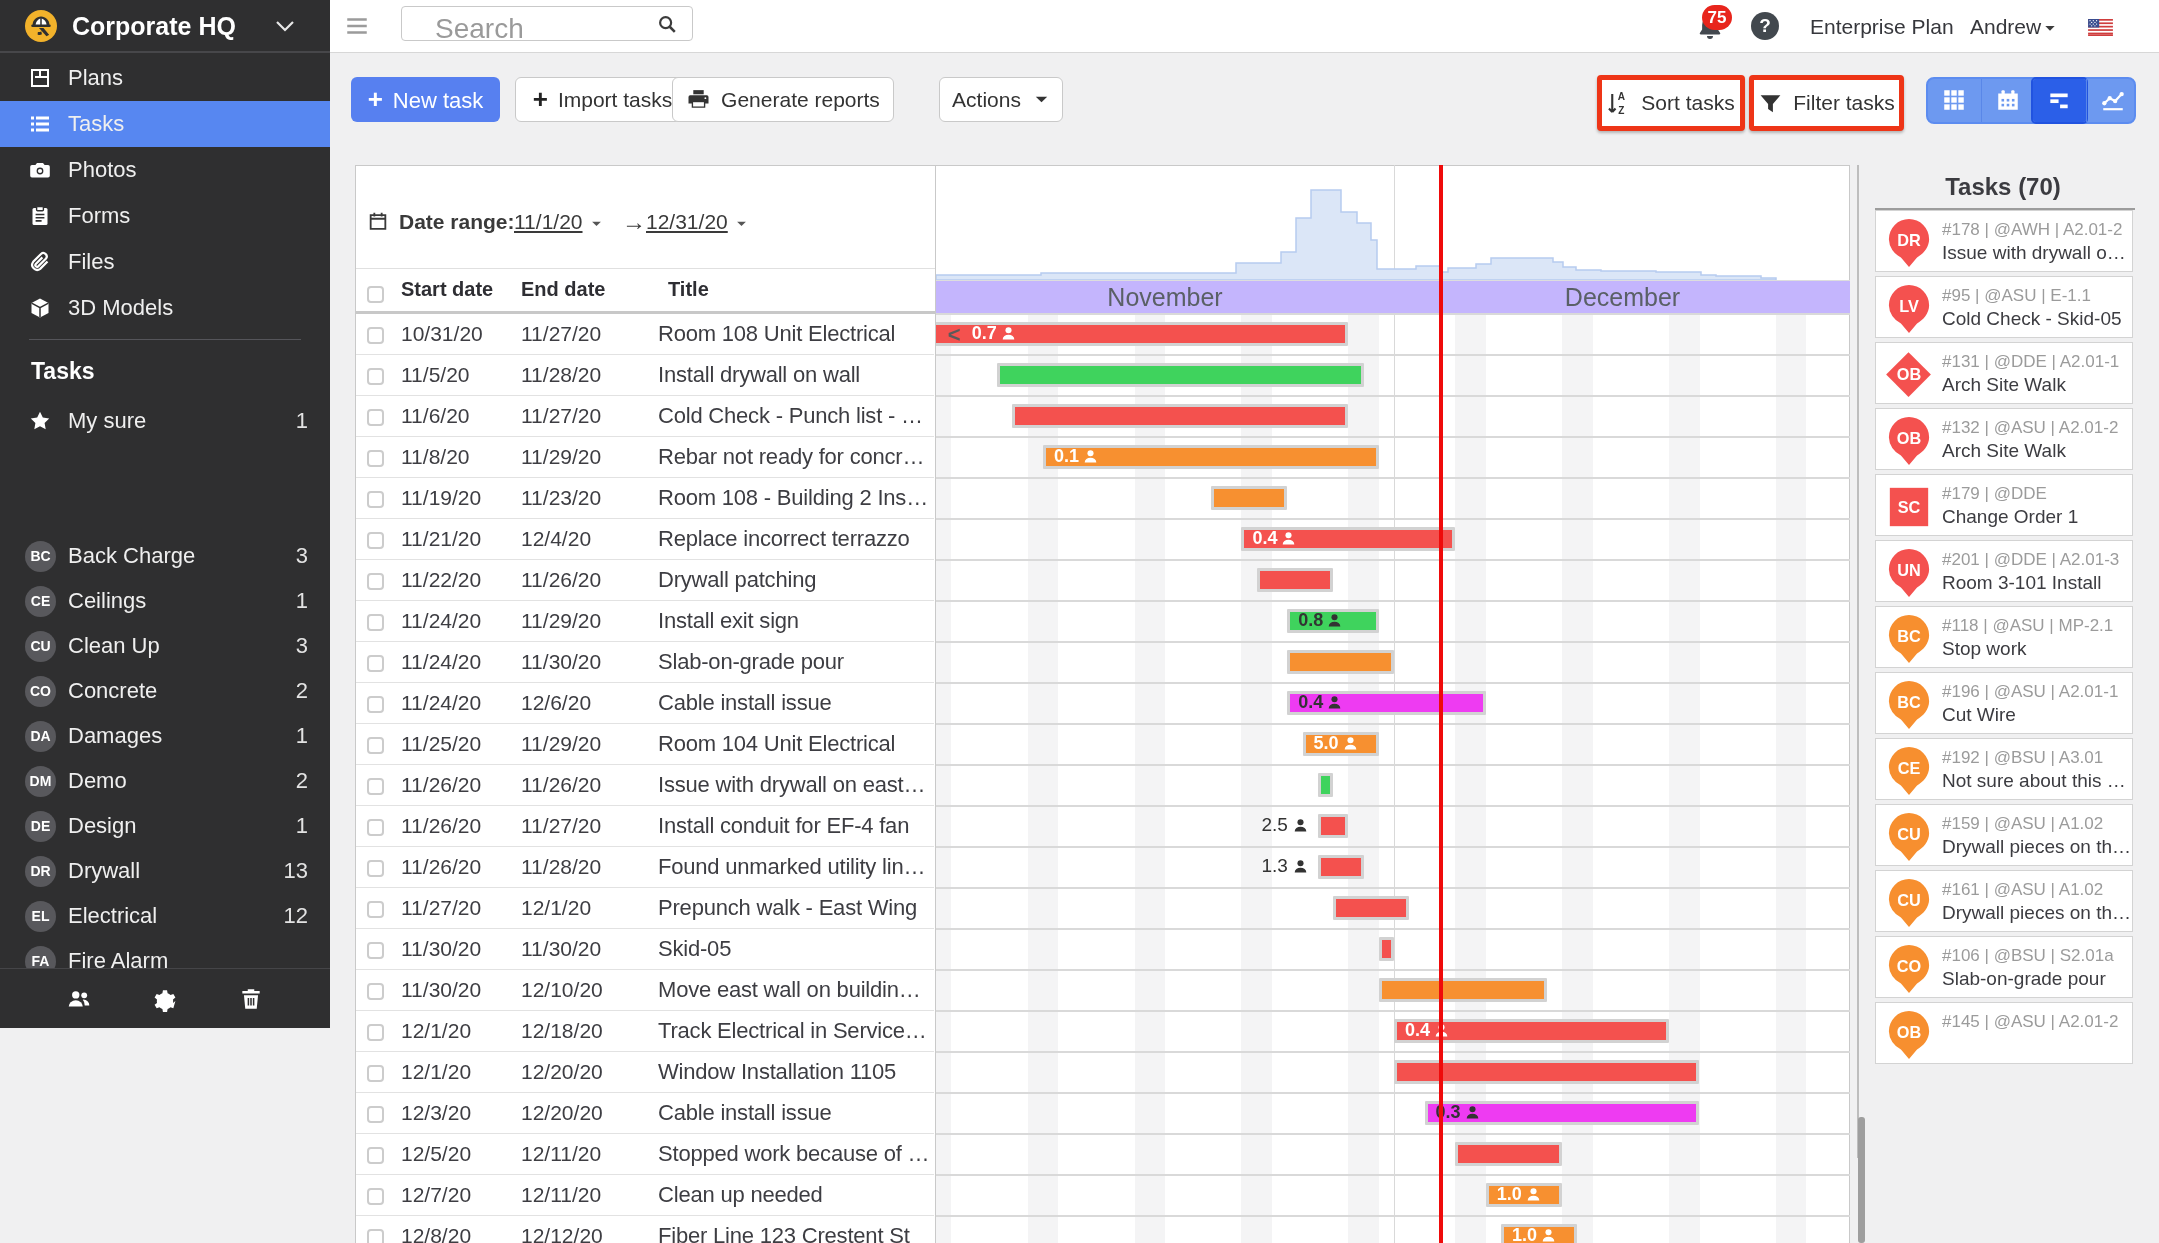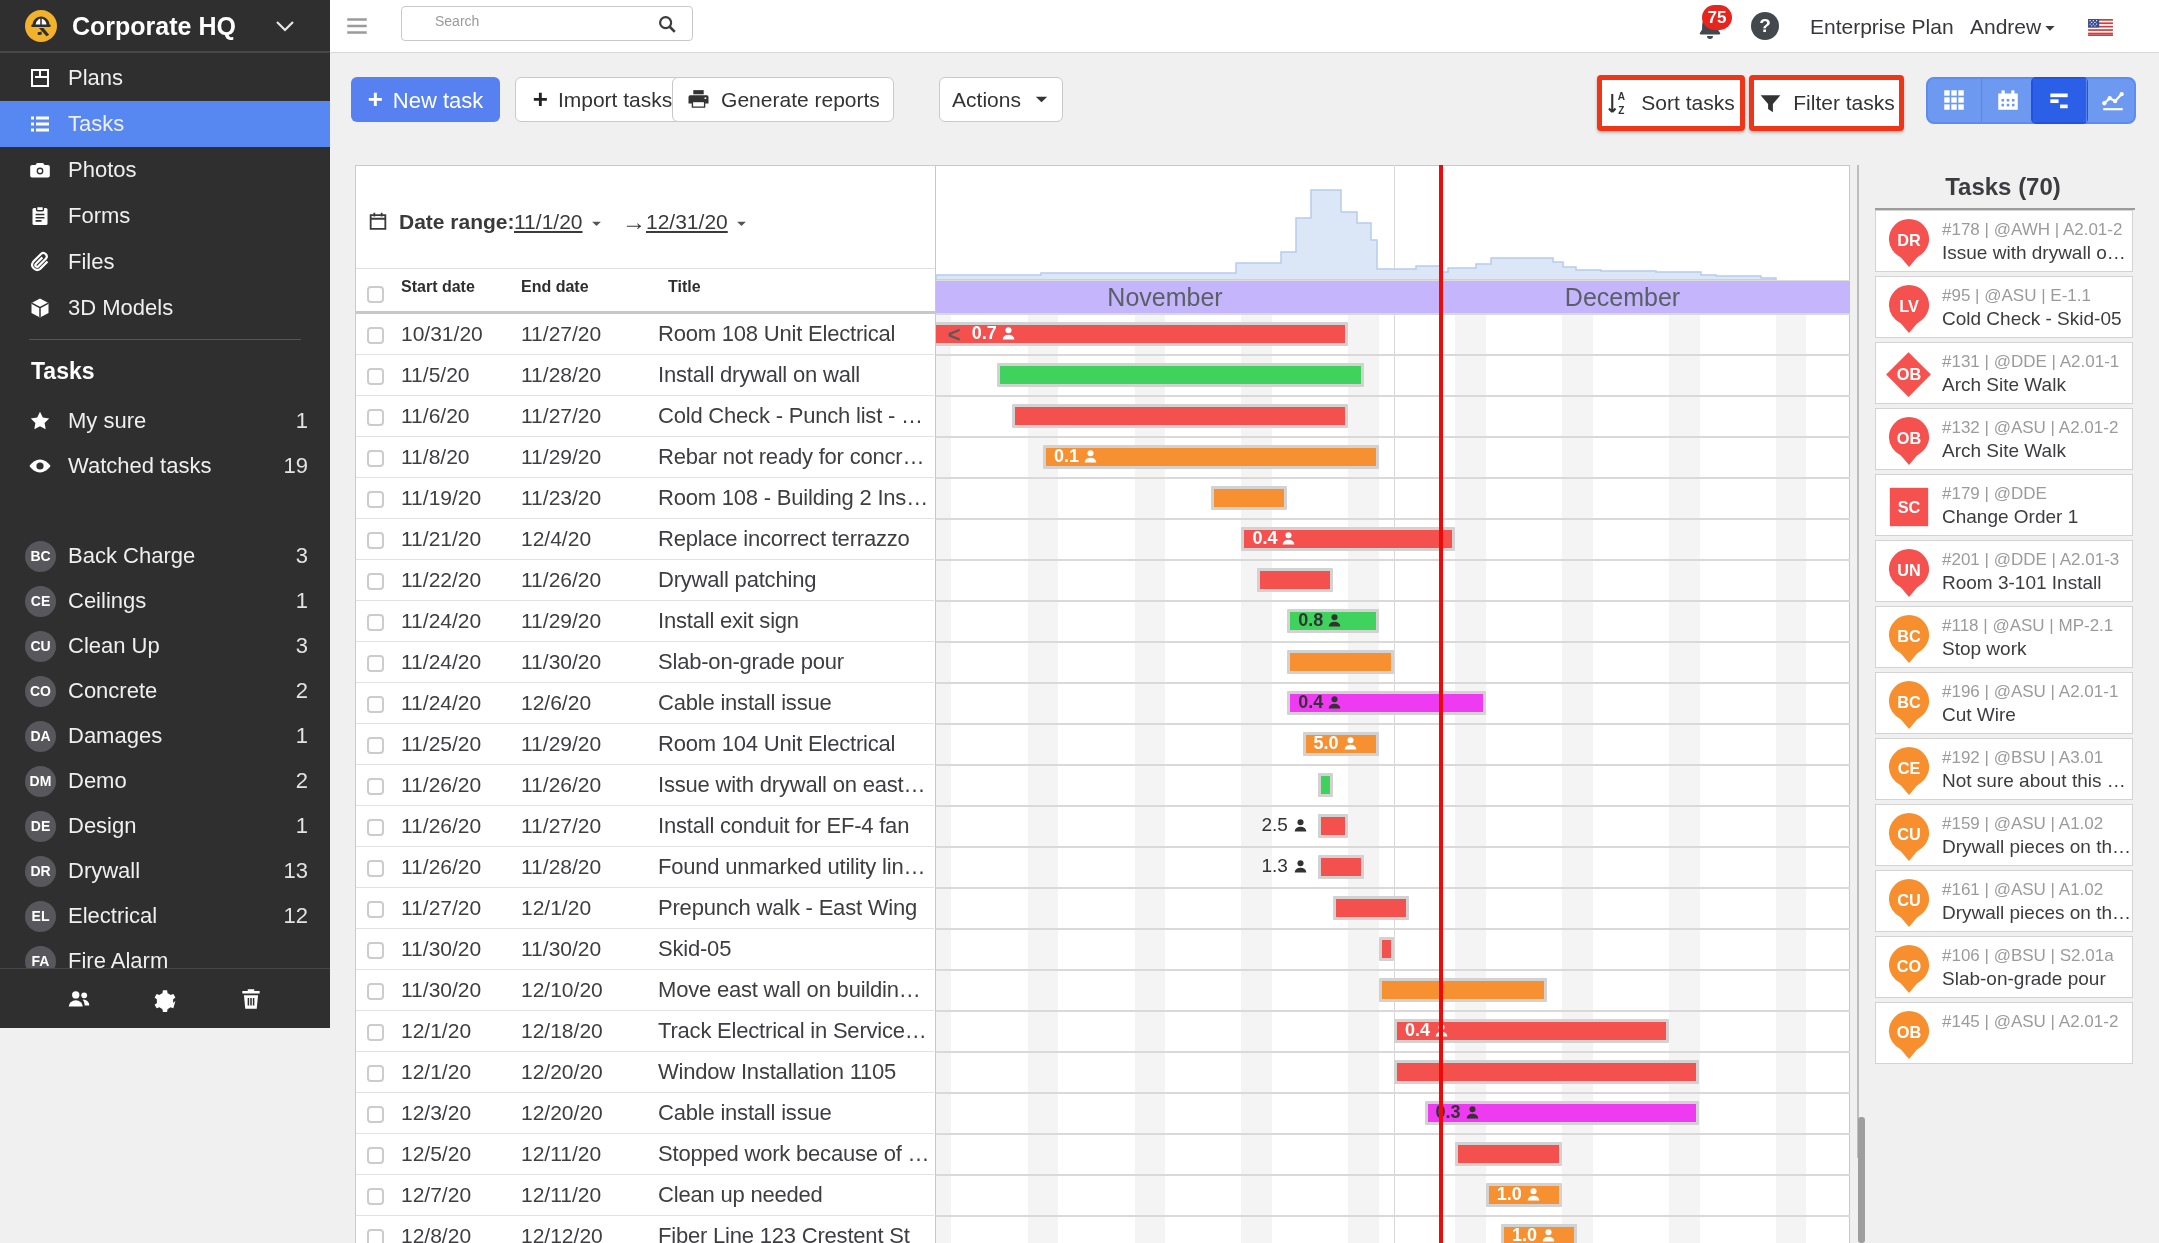--- a/index.html
+++ b/index.html
@@ -21,21 +21,21 @@
 .titem .i24{position:absolute;left:28px;top:10px}
 .tl{position:absolute;left:68px;top:9px}
 .tc{position:absolute;right:22px;top:9px;color:#e3e3e3}
 .cav{position:absolute;left:25px;top:7px;width:31px;height:31px;border-radius:50%;background:#58585c;color:#fff;font-size:14px;font-weight:bold;text-align:center;line-height:31px}
 #sfoot{position:absolute;left:0;bottom:0;width:330px;height:60px;background:#2f2f30;border-top:1px solid #454548}
 #sfoot .i26{position:absolute;top:17px}
 
 #topbar{position:absolute;left:330px;top:0;width:1829px;height:53px;background:#fff;border-bottom:1px solid #d7d7d7;z-index:20}
 #burger{position:absolute;left:13px;top:13px;width:28px;height:26px}
 #search{position:absolute;left:71px;top:6px;width:292px;height:35px;border:1px solid #c9c9c9;border-radius:4px;background:#fff}
-#search span{position:absolute;left:33px;top:6px;font-size:14px;color:#9a9a9a}
+#search span{position:absolute;left:33px;top:6px;font-size:28px;color:#9a9a9a}
 #search .mag{position:absolute;right:14px;top:6px;width:22px;height:22px}
 #bell{position:absolute;left:1365px;top:11px;width:30px;height:30px}
 #badge{position:absolute;left:1372px;top:5px;min-width:30px;height:25px;background:#e8251c;border-radius:13px;color:#fff;font-size:17px;font-weight:bold;text-align:center;line-height:26px}
 #help{position:absolute;left:1421px;top:12px;width:28px;height:28px;border-radius:50%;background:#42484e;color:#fff;font-size:19px;font-weight:bold;text-align:center;line-height:28px}
 #eplan{position:absolute;left:1480px;top:15px;font-size:21px;color:#36373c}
 #andrew{position:absolute;left:1640px;top:15px;font-size:21px;color:#36373c}
 #acar{position:absolute;left:1712px;top:20px;width:16px;height:16px}
 #flag{position:absolute;left:1758px;top:19px;width:25px;height:17px}
 
 #btnNew{position:absolute;left:351px;top:77px;width:149px;height:45px;background:#5780f0;border-radius:6px;color:#fff;font-size:22px;text-align:center;line-height:45px;z-index:5}
@@ -51,21 +51,21 @@
 .vseg.actv{background:#2b5fe8;outline:2px solid #2153e0;border-radius:3px}
 .vdiv{border-left:1px solid #5987e8}
 
 #card{position:absolute;left:355px;top:165px;width:1495px;height:1078px;background:#fff;border:1px solid #c9c9c9;border-bottom:none;z-index:3;overflow:hidden}
 #drange{position:absolute;left:0;top:0;width:579px;height:103px;border-bottom:1px solid #e0e0e0;font-size:21px;color:#3a3a3a}
 #drange .i20{position:absolute;left:11px;top:44px;width:22px;height:22px}
 #drange b{position:absolute;left:43px;top:44px}
 .dlink{position:absolute;top:44px;text-decoration:underline;color:#3a3a3a}
 .dcar{position:absolute;top:50px;width:15px;height:15px}
 .darr{position:absolute;left:266px;top:42px;font-size:24px;color:#3a3a3a}
-#thead{position:absolute;left:0;top:103px;width:579px;height:45px;border-bottom:3px solid #c8c8c8;font-size:16px;color:#2e2e33}
+#thead{position:absolute;left:0;top:103px;width:579px;height:45px;border-bottom:3px solid #c8c8c8;font-size:20px;color:#2e2e33}
 #thead b{position:absolute;top:9px}
 .cb{position:absolute;left:11px;top:13px;width:17px;height:17px;border:2px solid #ccc;border-radius:4px;background:#fff}
 .trow{position:absolute;left:0;width:578px;height:41px;border-bottom:1px solid #e2e2e2;font-size:21px;color:#3d3d42}
 .td{position:absolute;top:8px;white-space:nowrap}
 .tt{left:302px;width:272px;overflow:hidden;text-overflow:ellipsis;font-size:22px;top:7px;letter-spacing:-.2px}
 
 #gantt{position:absolute;left:935px;top:165px;width:915px;height:1078px;border-left:1px solid #c9c9c9;overflow:hidden;z-index:3}
 .wkd{position:absolute;top:148px;bottom:0;background:#f4f4f5}
 #mline{position:absolute;top:0;bottom:0;width:1px;background:#d9d9d9}
 #achart{position:absolute;left:0;top:0}
@@ -170,28 +170,20 @@
       <span>3D Models</span>
     </div>
     <div id="sdiv"></div>
     <div id="stitle">Tasks</div>
     <div class="titem" style="top:399px">
       <svg class="i24" viewBox="0 0 24 24">
         <path fill="#fff" d="M12 2.8l2.8 5.8 6.4.9-4.6 4.4 1.1 6.3-5.7-3-5.7 3 1.1-6.3L2.8 9.5l6.4-.9z"></path>
       </svg>
       <span class="tl">My sure</span>
       <span class="tc">1</span>
-    </div>
-    <div class="titem" style="top:444px">
-      <svg class="i24" viewBox="0 0 24 24">
-        <path fill="#fff" d="M12 5.5c5 0 9 4.1 10.5 6.5C21 14.4 17 18.5 12 18.5S3 14.4 1.5 12C3 9.6 7 5.5 12 5.5z"></path>
-        <circle cx="12" cy="12" r="3.6" fill="#2f2f30"></circle>
-      </svg>
-      <span class="tl">Watched tasks</span>
-      <span class="tc">19</span>
     </div>
     <div class="citem" style="top:534px">
       <span class="cav">BC</span>
       <span class="tl">Back Charge</span>
       <span class="tc">3</span>
     </div>
     <div class="citem" style="top:579px">
       <span class="cav">CE</span>
       <span class="tl">Ceilings</span>
       <span class="tc">1</span>

